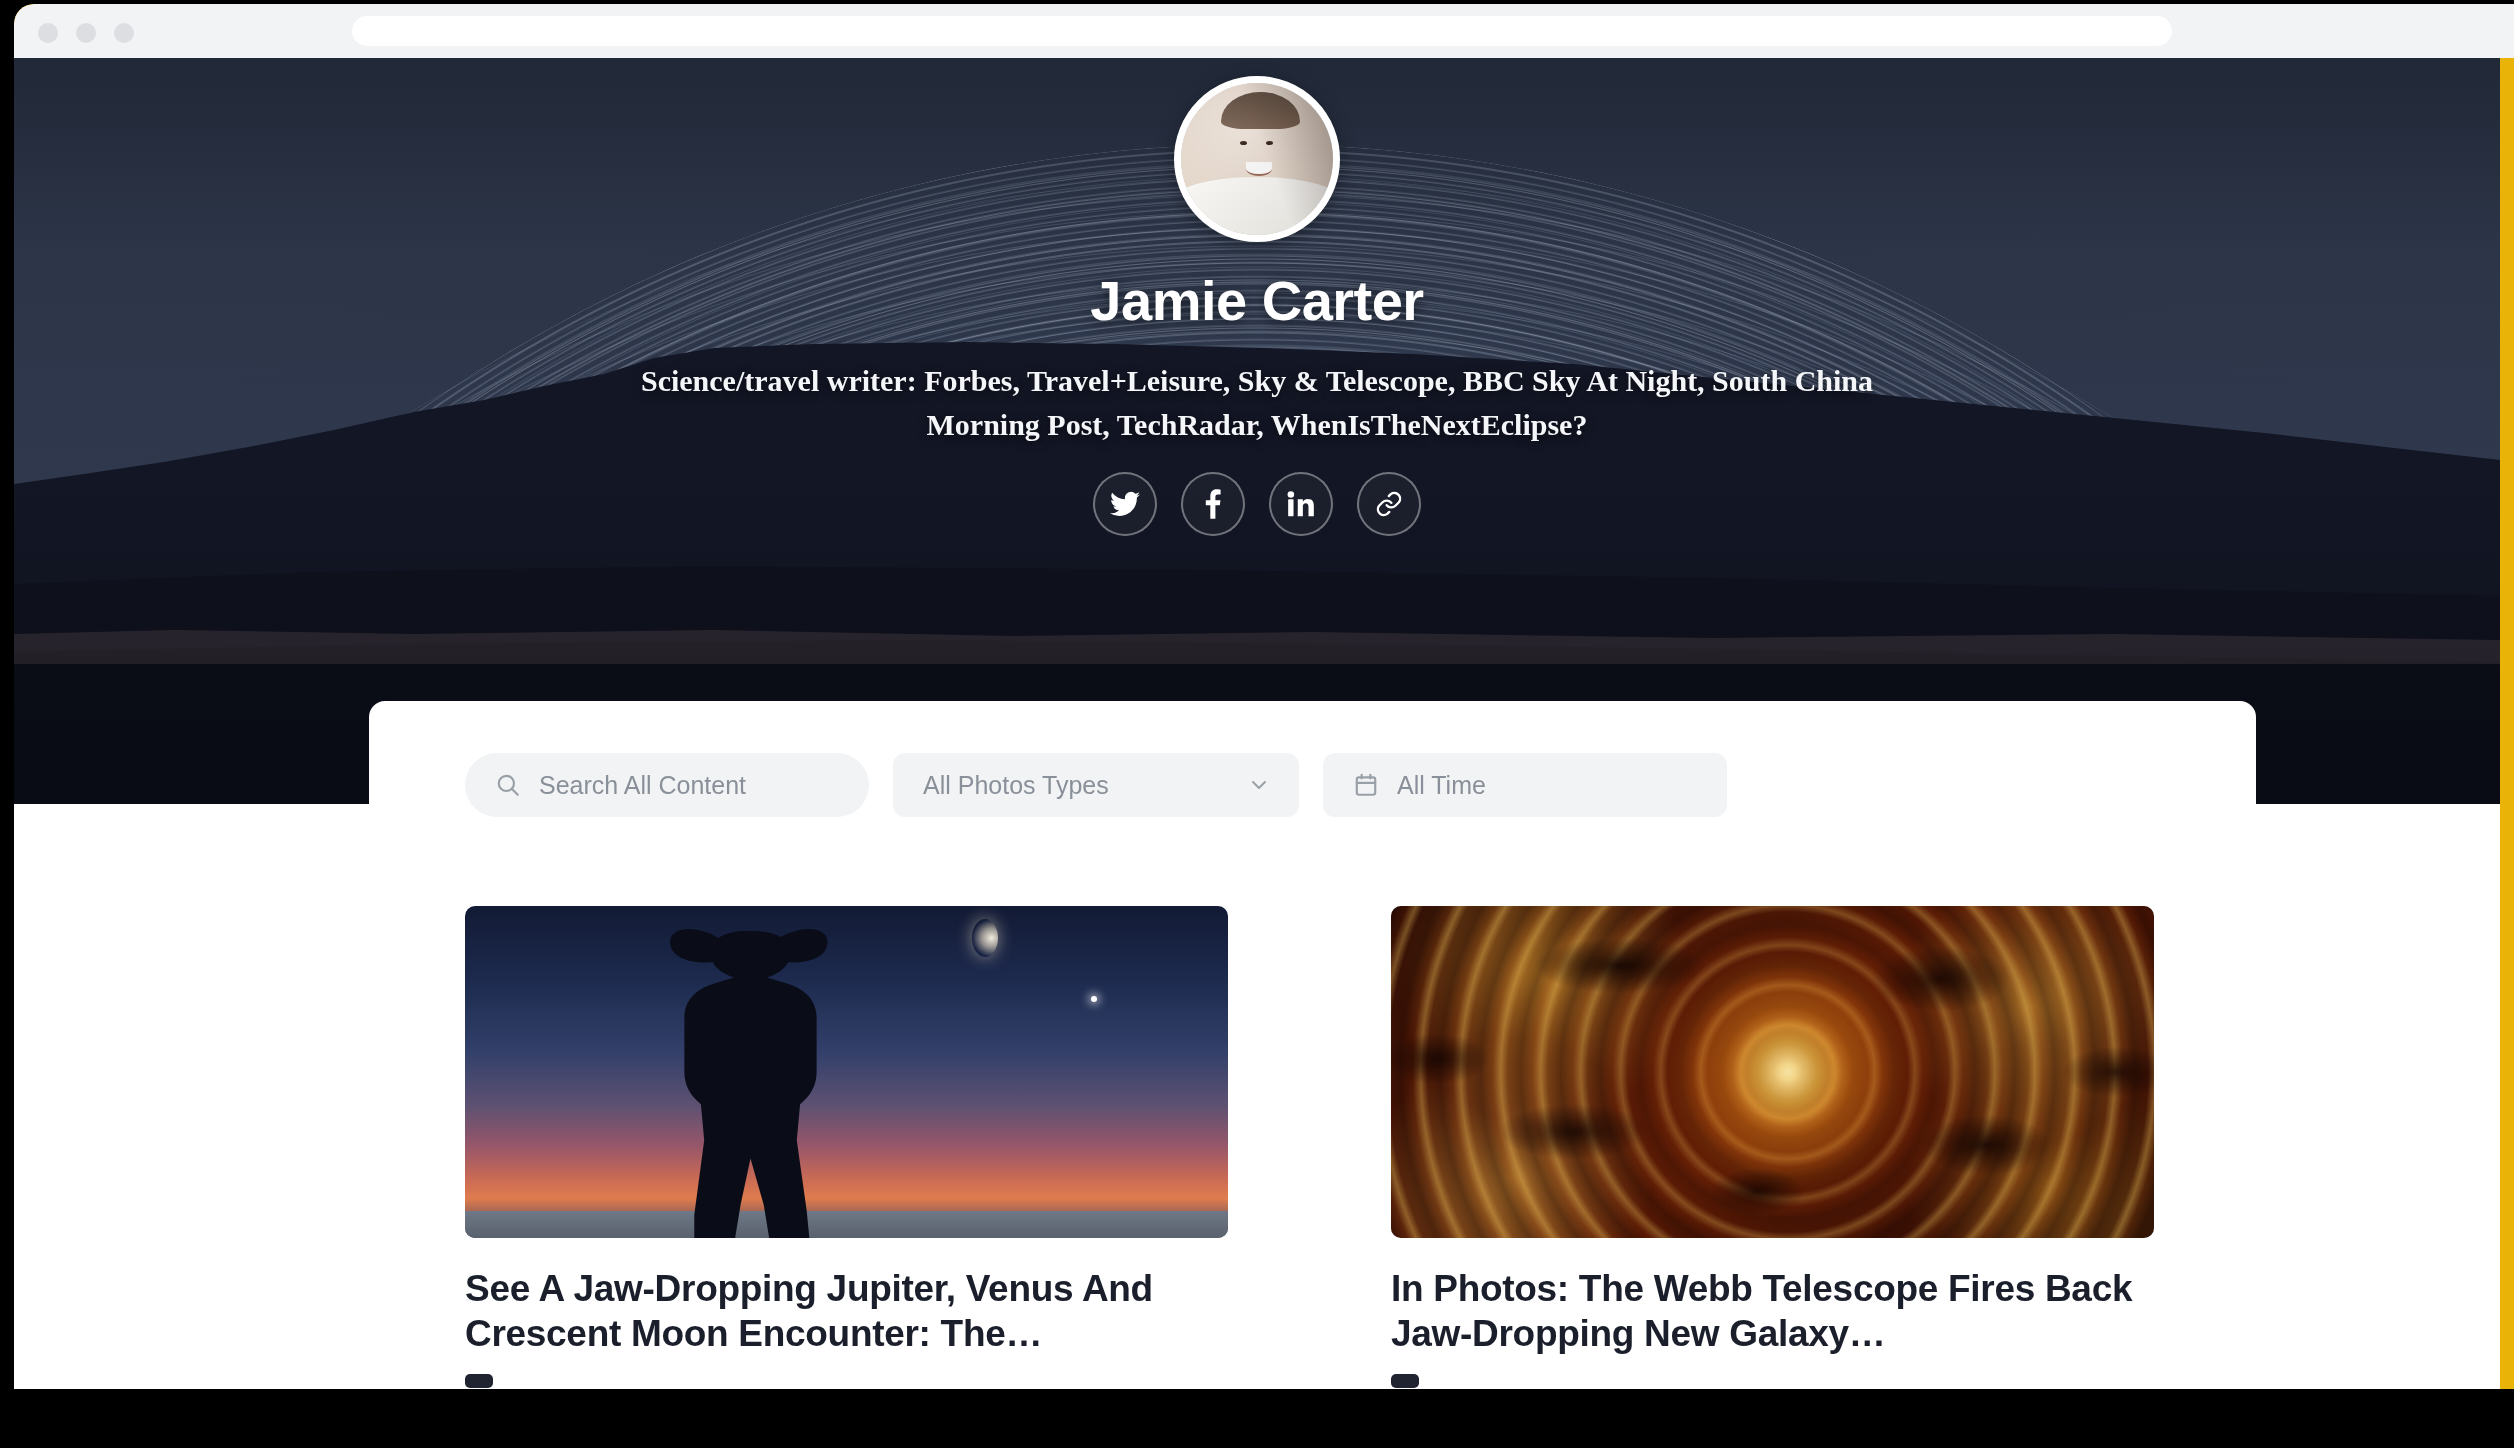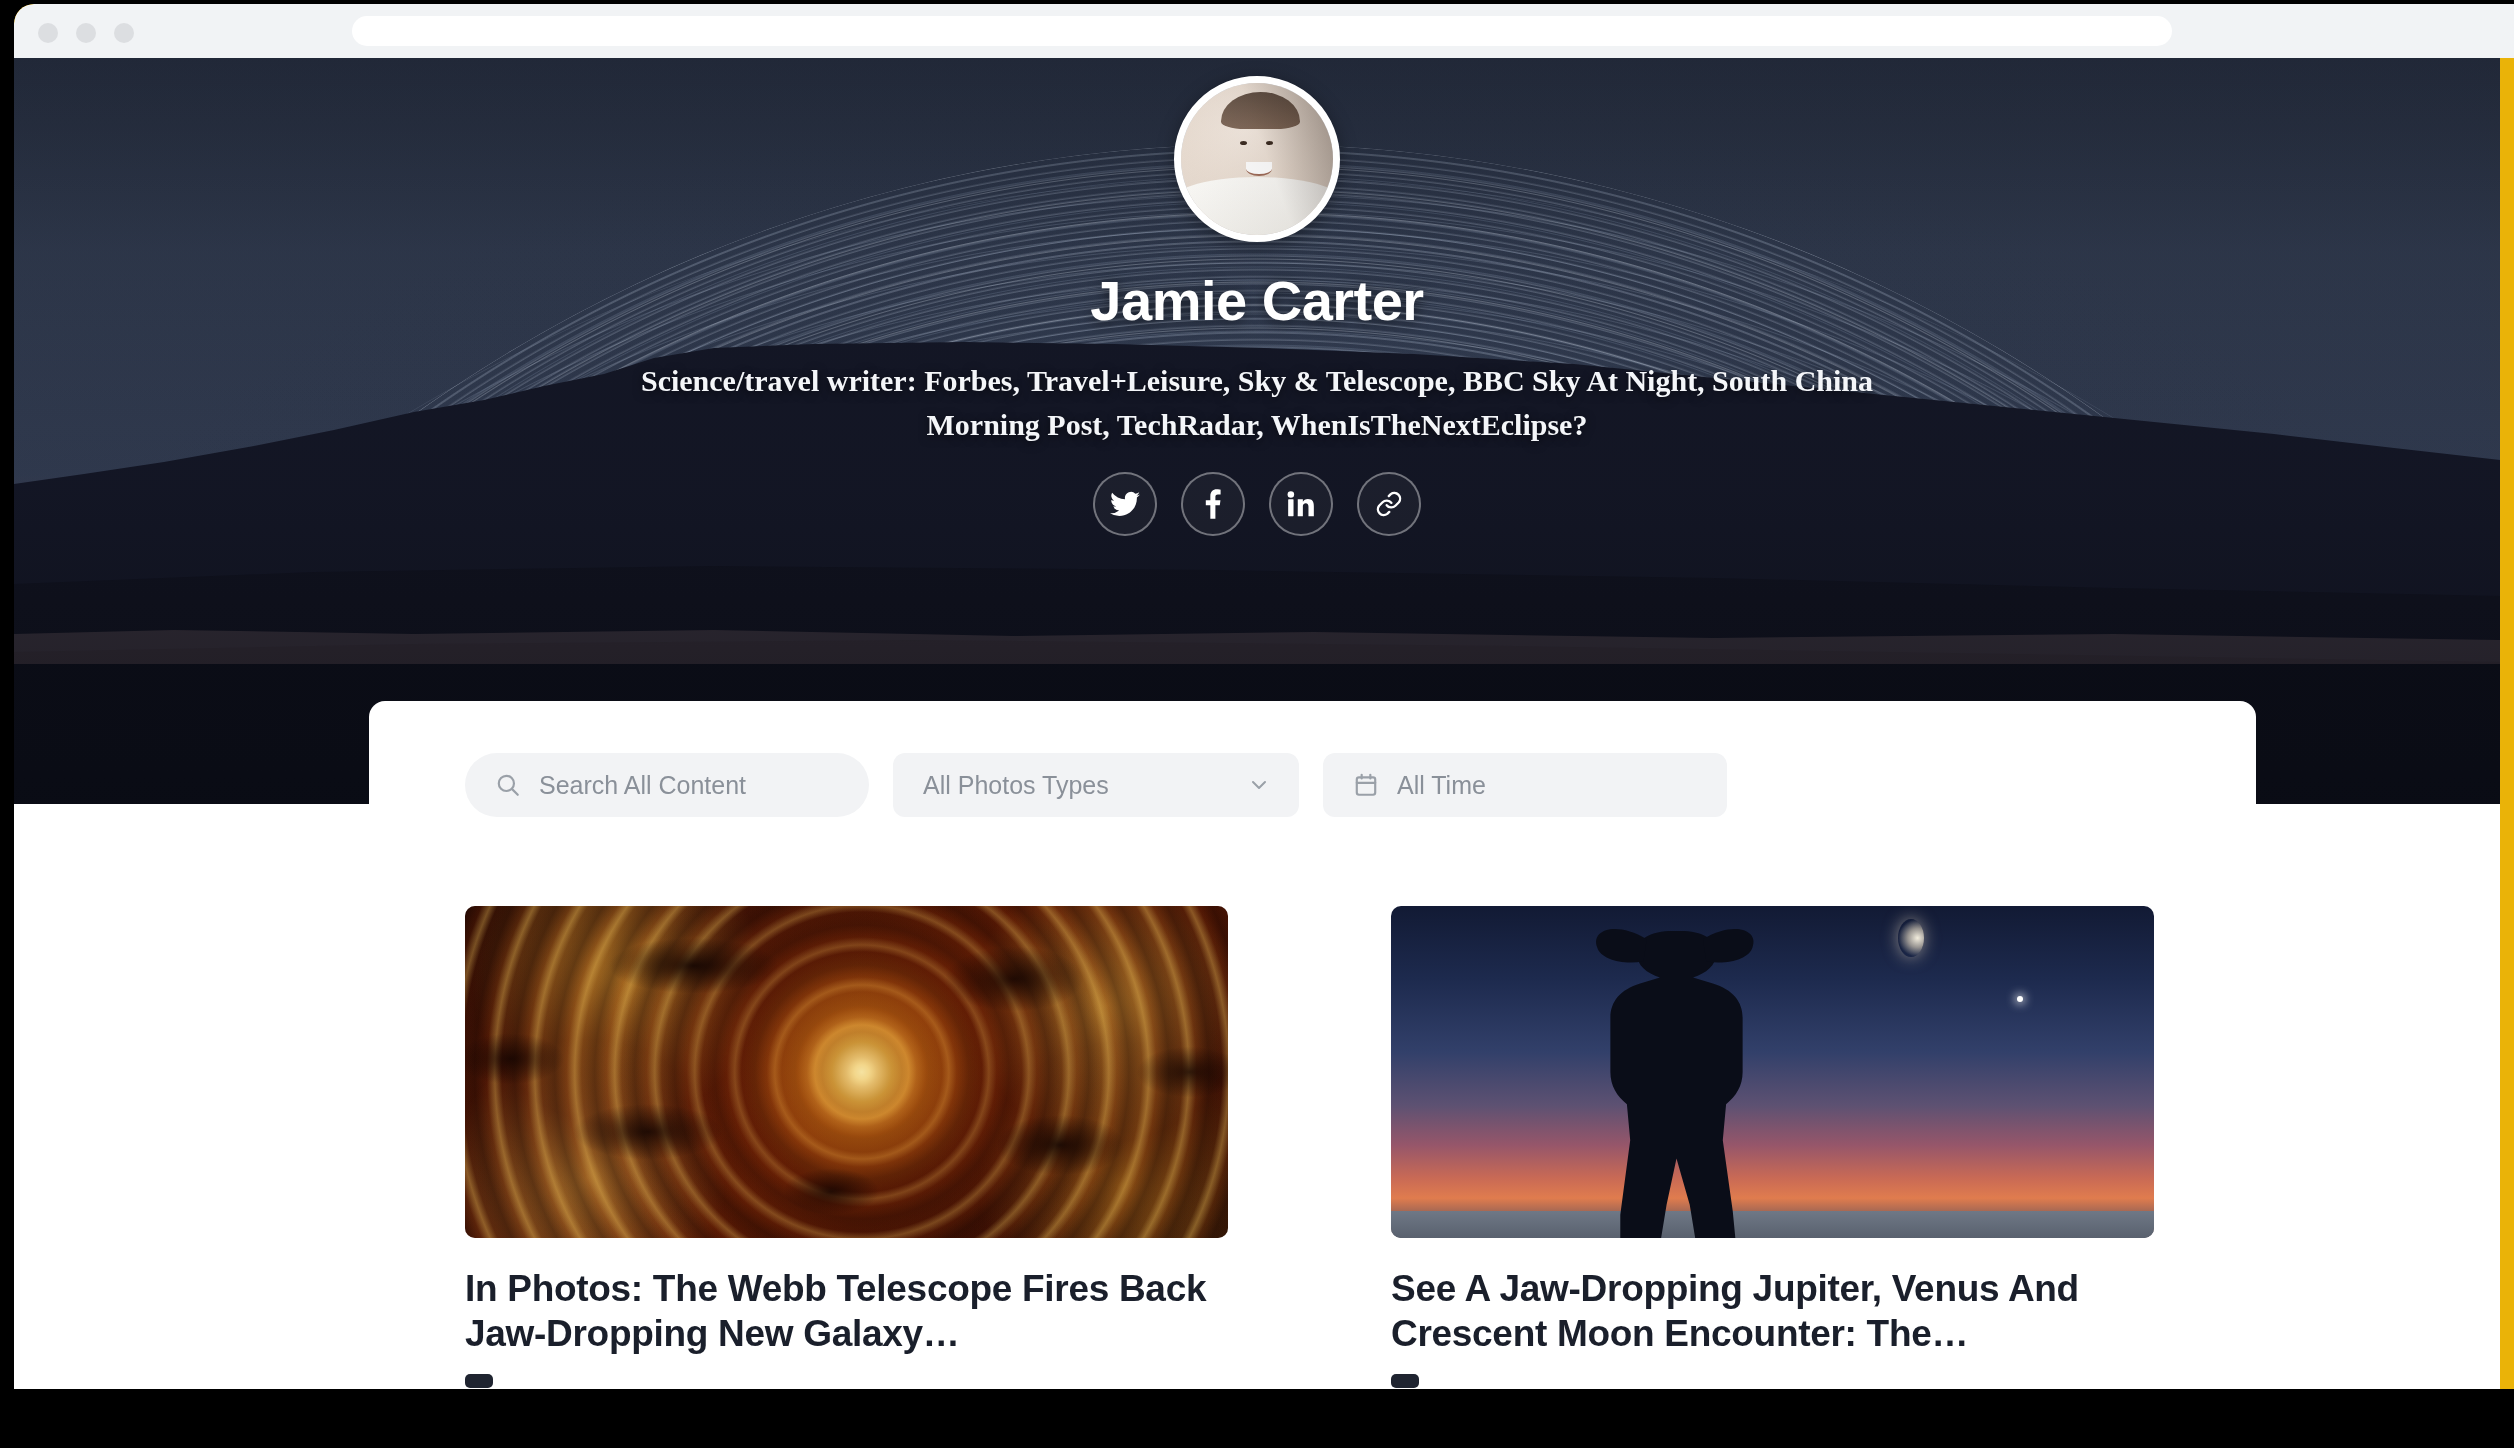--- a/index.html
+++ b/index.html
@@ -539,48 +539,48 @@
 
 
       </div>
     </div>
 
     <div class="content">
       <div class="grid">
 
         <div class="card">
           <div class="card-img">
-            <div class="img-galaxy">
-              <div class="dust"></div>
-            </div>
-          </div>
-          <div class="card-title">In Photos: The Webb Telescope Fires Back Jaw-Dropping New Galaxy…</div>
-          <div class="card-meta">
-            <span class="source-badge"></span>
-            <span class="meta-date"></span>
-          </div>
-        </div>
-
-        <div class="card">
-          <div class="card-img">
             <div class="img-twilight">
               <div class="sea"></div>
               <div class="moon"></div>
               <div class="planet"></div>
               <svg class="person" viewBox="0 0 120 330" preserveAspectRatio="none">
                 <path d="M60 18 C46 18 38 26 38 40 C38 52 44 60 52 64 L40 70 C28 76 22 88 22 104 L22 158 C22 172 26 182 32 190 L34 226 L28 300 L28 330 L52 330 L56 290 L62 244 L70 290 L74 330 L98 330 L96 296 L90 226 L92 190 C98 182 102 172 102 158 L102 104 C102 88 96 76 84 70 L72 64 C80 60 86 52 86 40 C86 26 78 18 64 18 Z" fill="#0a0d18"></path>
                 <path d="M44 26 C26 8 10 16 14 34 C16 46 30 52 42 48 Z" fill="#0a0d18"></path>
                 <path d="M78 26 C96 8 112 16 108 34 C106 46 92 52 80 48 Z" fill="#0a0d18"></path>
               </svg>
             </div>
           </div>
           <div class="card-title">See A Jaw-Dropping Jupiter, Venus And Crescent Moon Encounter: The…</div>
           <div class="card-meta">
             <span class="source-badge"></span>
             <span class="meta-date"></span>
           </div>
         </div>
 
+        <div class="card">
+          <div class="card-img">
+            <div class="img-galaxy">
+              <div class="dust"></div>
+            </div>
+          </div>
+          <div class="card-title">In Photos: The Webb Telescope Fires Back Jaw-Dropping New Galaxy…</div>
+          <div class="card-meta">
+            <span class="source-badge"></span>
+            <span class="meta-date"></span>
+          </div>
+        </div>
+
       </div>
     </div>
 
   </div>
 </div>
 
 </body></html>

